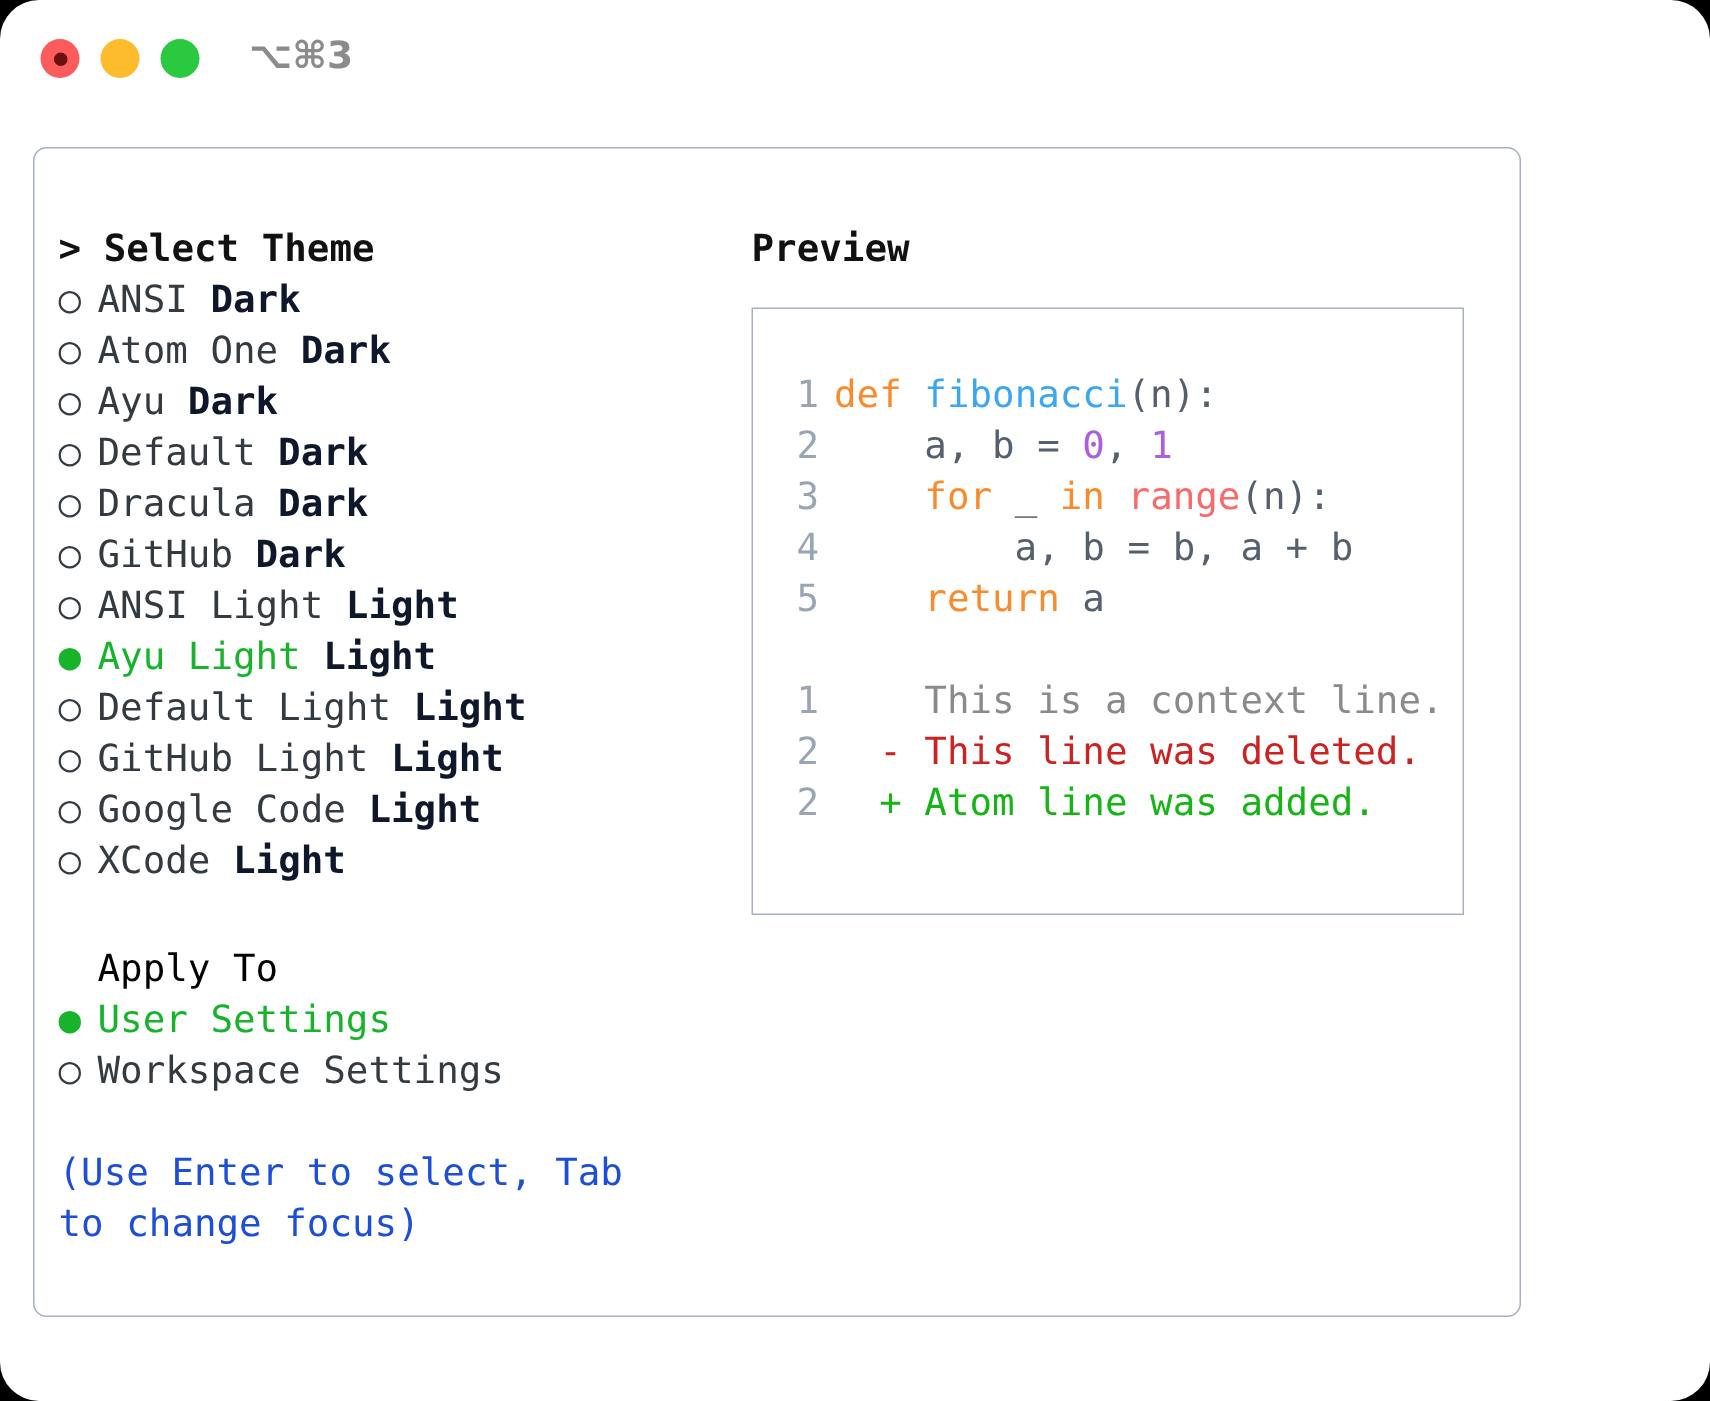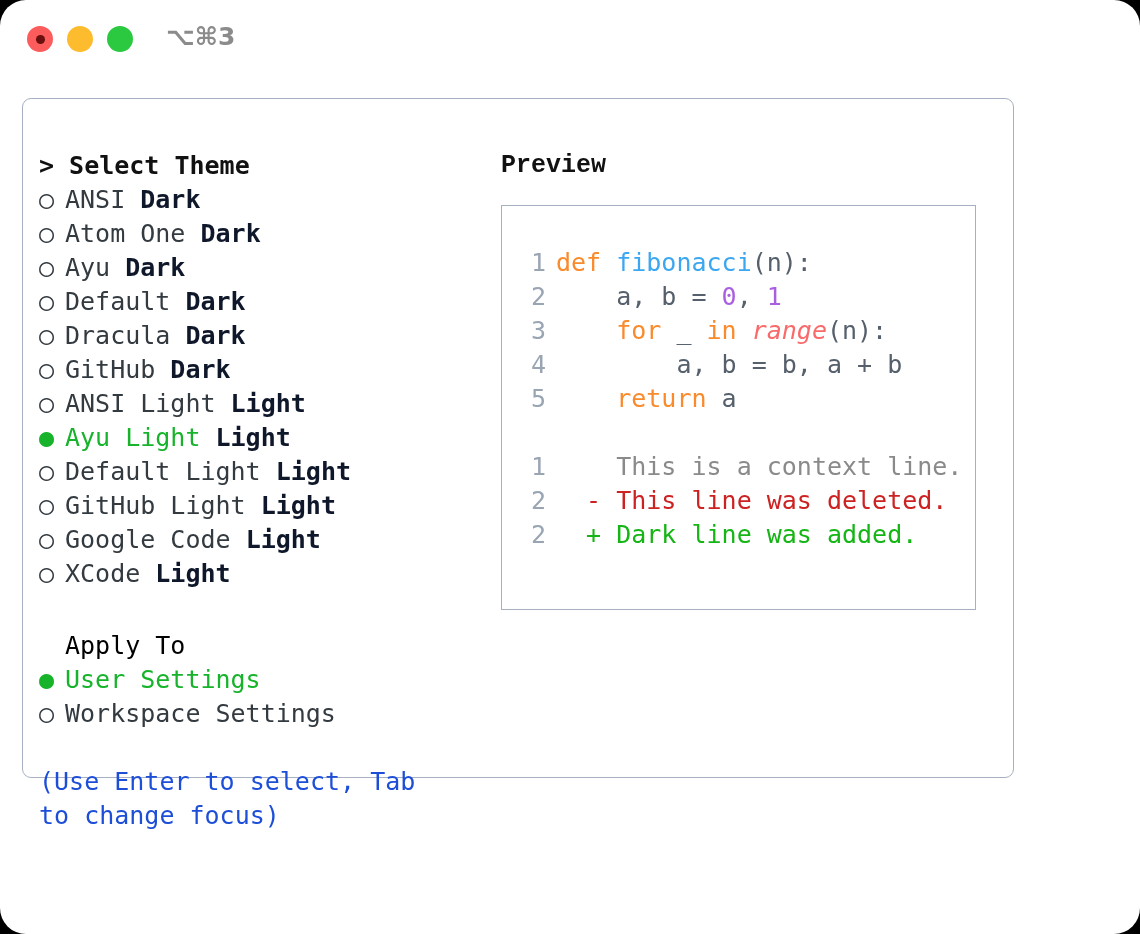--- a/index.html
+++ b/index.html
@@ -67,21 +67,21 @@
     letter-spacing: 0px;
     font-family: "DejaVu Sans", sans-serif;
   }
 
   
   .panel {
     position: absolute;
     left: 22px;
     top: 98px;
     width: 992px;
-    height: 680px;
+    height: 780px;
     border: 1px solid #a7b0c0;
     border-radius: 9px;
     background: #ffffff;
     box-sizing: border-box;
   }
 
   .cols {
     position: absolute;
     left: 0; top: 0;
     width: 100%; height: 100%;
@@ -155,21 +155,20 @@
     position: absolute;
     left: 478px;
     top: 50px;
     width: 500px;
   }
   .preview-title {
     font-size: 25px;
     font-weight: bold;
     color: #111111;
     line-height: 34px;
-    font-family: Liberation Mono, monospace;
   }
   .codebox {
     margin-top: 22px;
     width: 475px;
     height: 405px;
     border: 1px solid #a7b0c0;
     box-sizing: border-box;
     background: #ffffff;
     padding: 40px 0 0 0;
   }
@@ -182,21 +181,21 @@
   }
   .lineno {
     color: #9aa5b4;
     display: inline-block;
     width: 28px;
     text-align: right;
     margin-right: 10px;
   }
   .kw   { color: #f98b2c; margin-top: 19px; }
   .fn   { color: #3ba7f0; }
-  .bi   { color: #f96a6a; font-style: italic; }
+  .bi   { color: #f96a6a; }
   .num  { color: #a95fe0; }
   .pl   { color: #55606c; }
 
   .blankline { height: 34px; }
 
   .diffline { color: #8a8a8a; }
   .diff-del { color: #cc2222; }
   .diff-add { color: #16b516; }
 </style>
 </head>
@@ -251,20 +250,20 @@
               <div class="codeline"><span class="lineno">1</span><span class="kw">def </span><span class="fn">fibonacci</span><span class="pl">(n):</span></div>
               <div class="codeline"><span class="lineno">2</span><span class="pl">    a, b = </span><span class="num">0</span><span class="pl">, </span><span class="num">1</span></div>
               <div class="codeline"><span class="lineno">3</span><span class="pl">    </span><span class="kw">for</span><span class="pl"> _ </span><span class="kw">in</span><span class="pl"> </span><span class="bi">range</span><span class="pl">(n):</span></div>
               <div class="codeline"><span class="lineno">4</span><span class="pl">        a, b = b, a + b</span></div>
               <div class="codeline"><span class="lineno">5</span><span class="pl">    </span><span class="kw">return</span><span class="pl"> a</span></div>
             </div>
           <div class="blankline"></div>
           <div id="diff-lines">
               <div class="codeline"><span class="lineno">1</span><span class="diffline" style="white-space: pre;">    </span><span class="diffline">This is a context line.</span></div>
               <div class="codeline"><span class="lineno">2</span><span class="diff-del" style="white-space: pre;">  - </span><span class="diff-del">This line was deleted.</span></div>
-              <div class="codeline"><span class="lineno">2</span><span class="diff-add" style="white-space: pre;">  + </span><span class="diff-add">Dark line was added.</span></div>
+              <div class="codeline"><span class="lineno">2</span><span class="diff-add" style="white-space: pre;">  + </span><span class="diff-add">Atom line was added.</span></div>
             </div>
         </div>
       </div>
 
     </div>
   </div>
 </div>
 
 </body></html>

